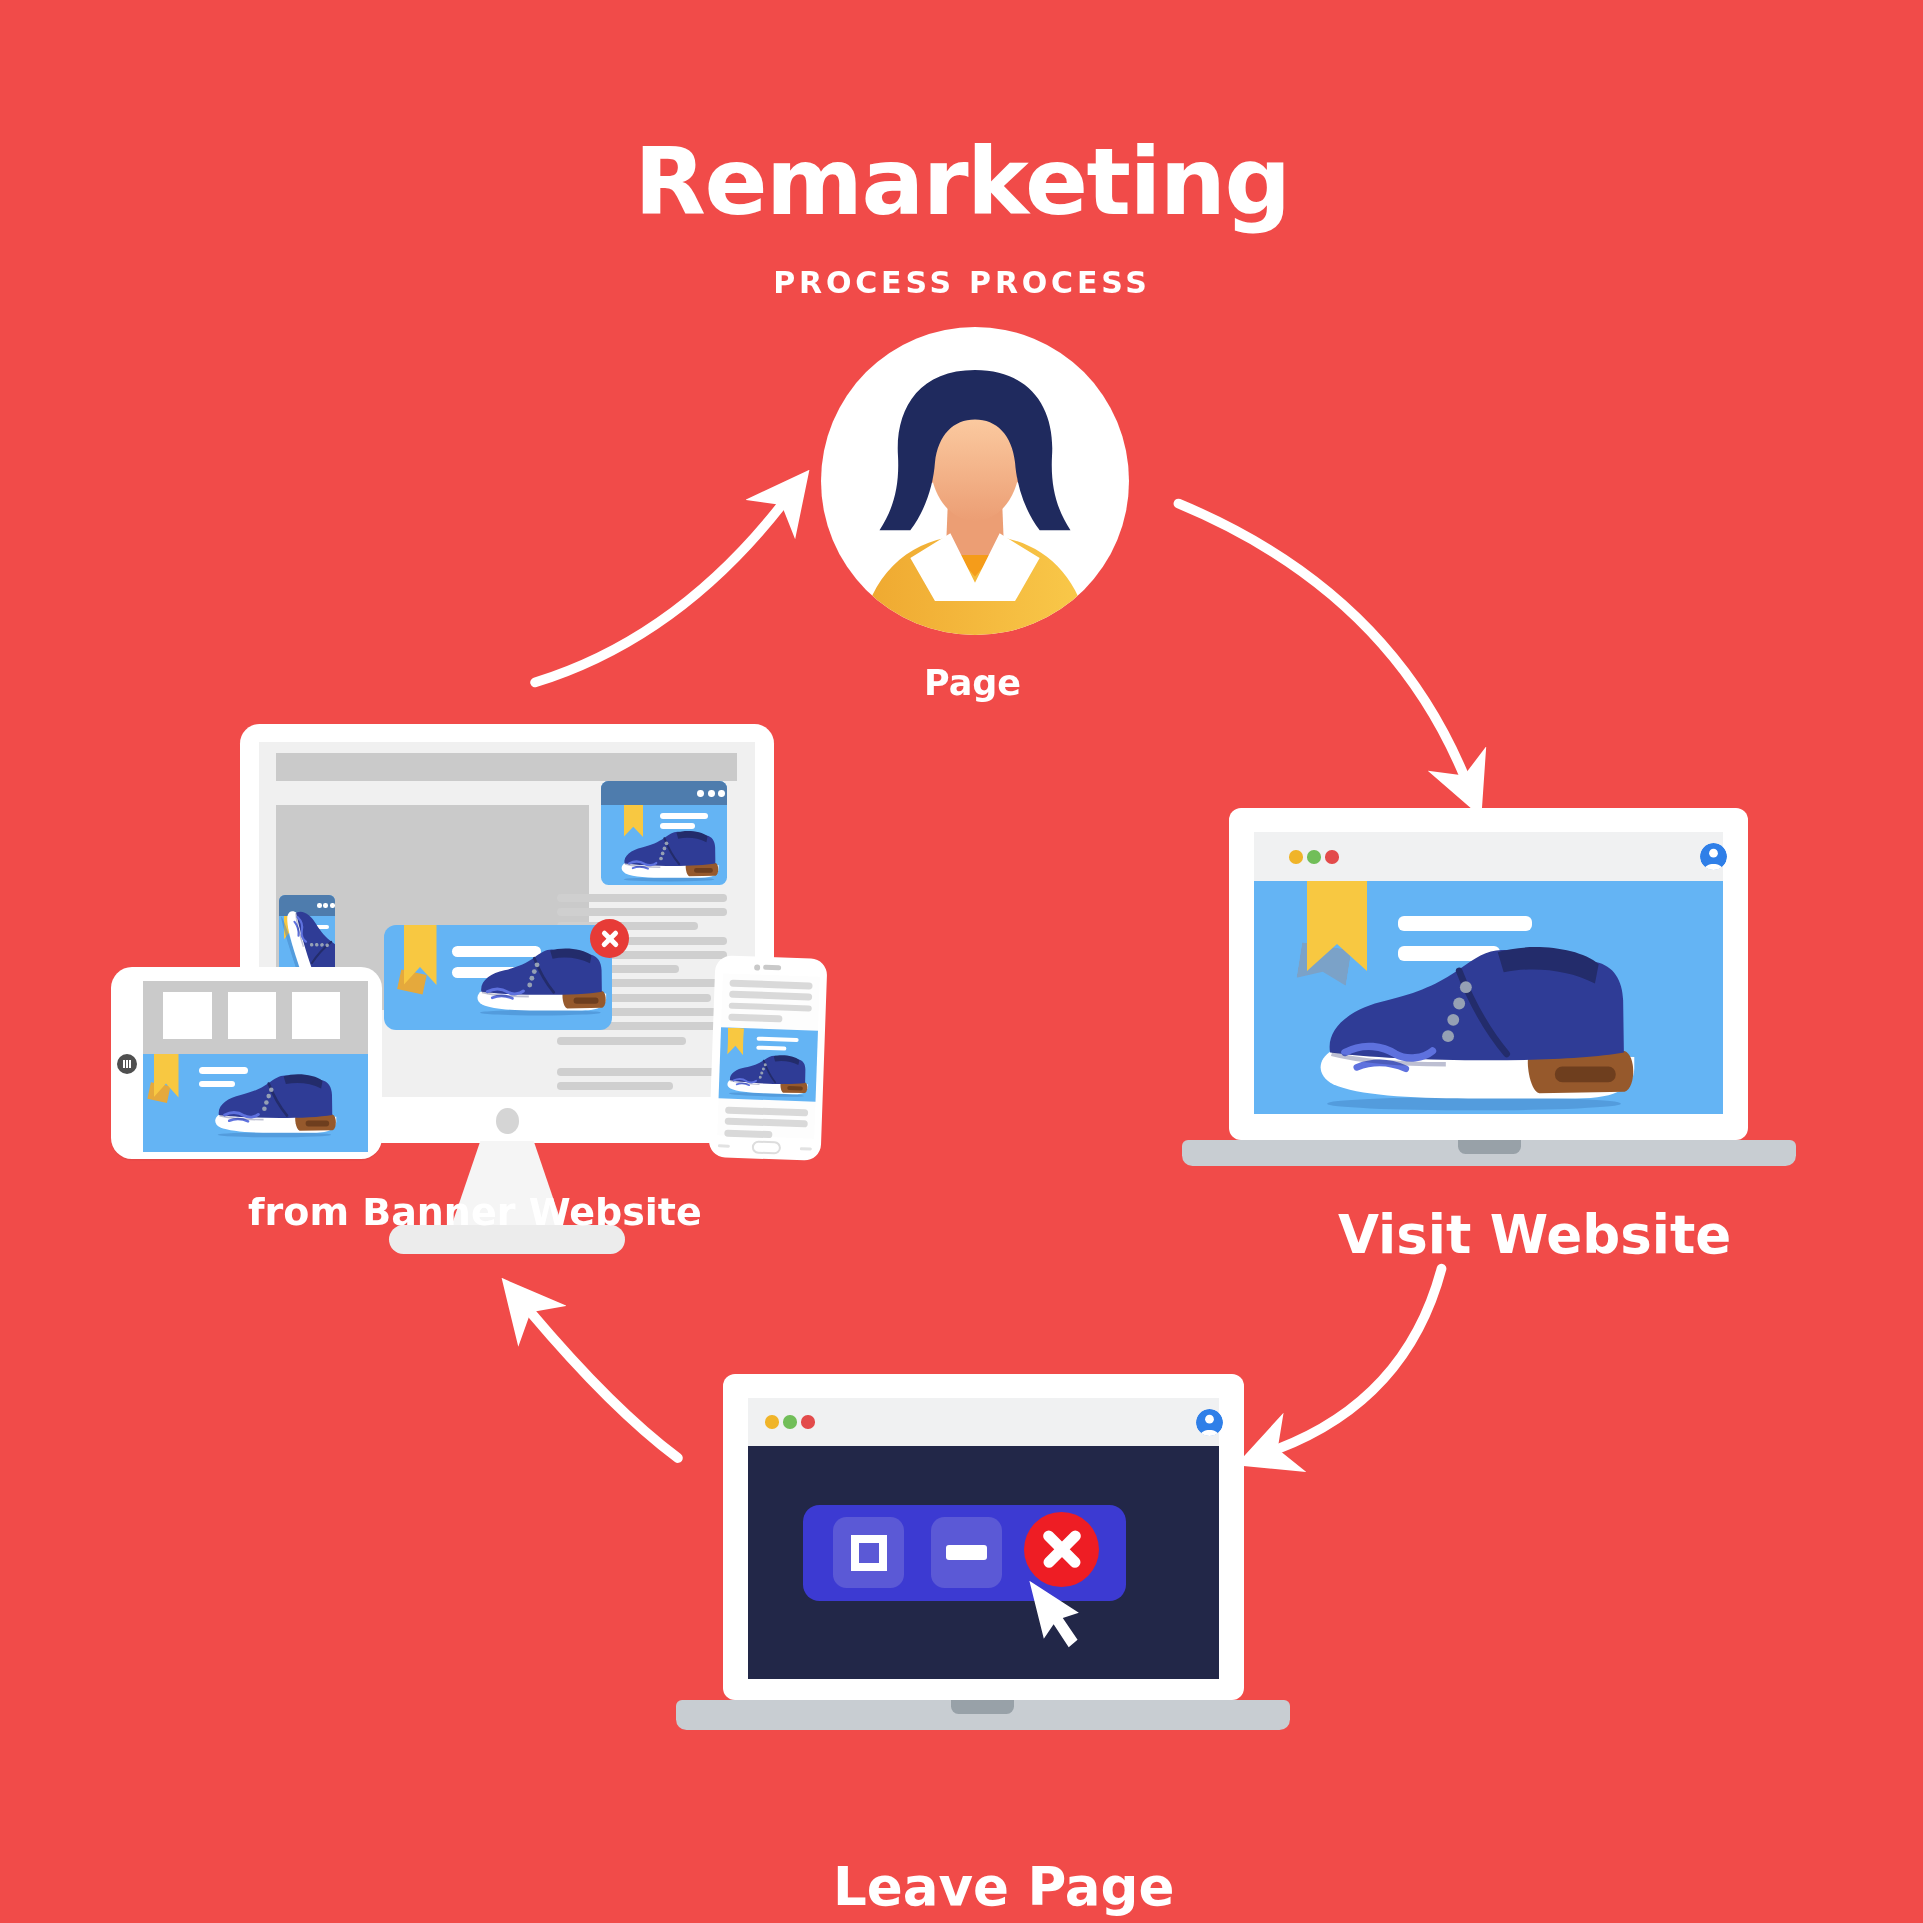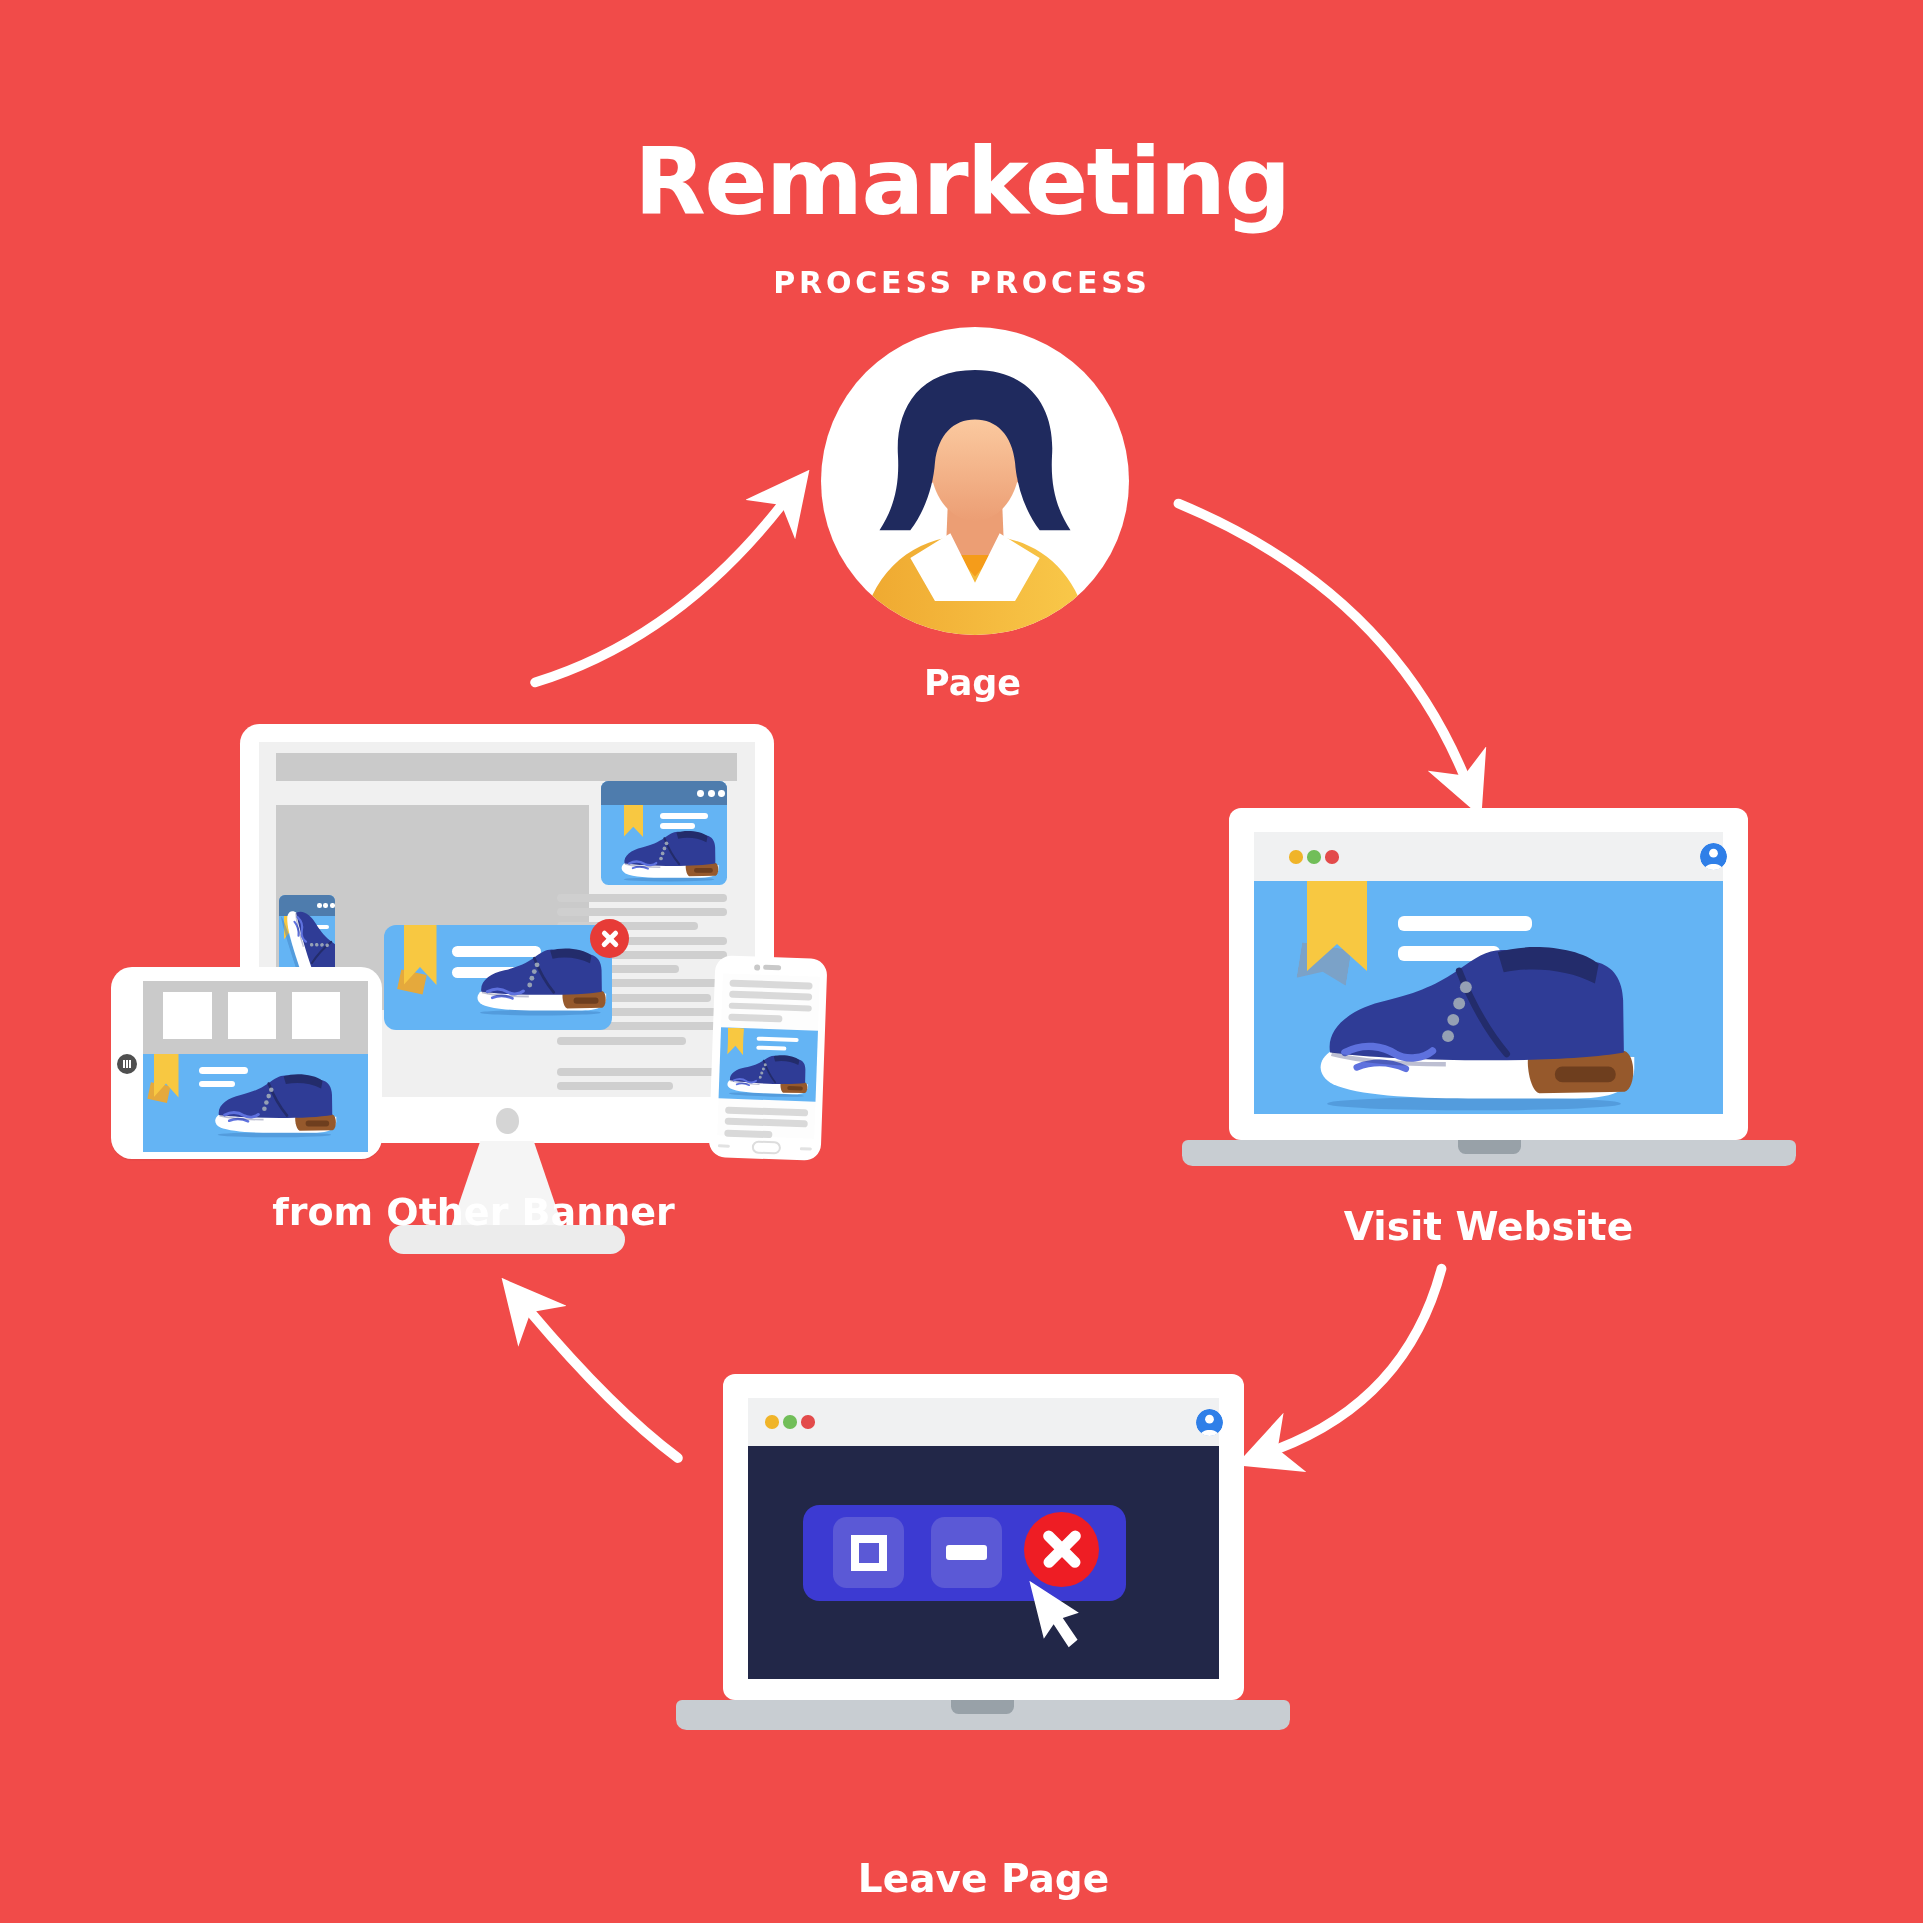--- a/index.html
+++ b/index.html
@@ -7,21 +7,21 @@
        font-family:"DejaVu Sans","Liberation Sans",sans-serif;}
   #canvas{position:relative;width:1924px;height:1924px;background:#F14B49;}
   .abs{position:absolute;}
   .txt{color:#fff;font-weight:bold;text-align:center;white-space:nowrap;}
 
   
   .title{left:0;right:0;top:128px;font-size:93px;letter-spacing:-1.5px;}
   .subtitle{left:0;right:0;top:265px;font-size:30px;letter-spacing:3.8px;}
 
   
-  .node-label{font-size:39px;}
+  .node-label{font-size:53px;}
   .label-user{left:822px;width:301px;top:663px;font-size:35px;}
   .label-visit{left:1338px;width:301px;top:1204px;}
   .label-leave{left:833px;width:301px;top:1856px;}
   .label-seead{left:248px;width:451px;top:1187px;line-height:50px;font-size:38px;}
 
   
   .user-circle{left:821px;top:327px;width:308px;height:308px;border-radius:50%;
                background:#fff;overflow:hidden;}
 
   
@@ -315,21 +315,21 @@
         <div class="abs gline" style="left:7.5px;top:144px;width:83px;height:6.8px;background:#D9D9D9"></div>
         <div class="abs gline" style="left:7.5px;top:156px;width:48px;height:6.8px;background:#D9D9D9"></div>
       </div>
     </div>
     <div class="abs ph-home"></div>
     <div class="abs ph-dash" style="left:9px"></div>
     <div class="abs ph-dash" style="left:91px"></div>
   </div>
 
   <div class="abs txt node-label label-seead">
-    <div>from Other Banner</div>
+    <div>from Banner Website</div>
   </div>
 
   <div class="abs lap-screen" style="left:723px;top:1374px;width:521px;height:326px">
     <div class="abs chrome" style="left:25px;top:24px;width:471px;height:48px">
       <div class="abs dot y" style="left:17.3px;top:17.3px"></div>
       <div class="abs dot g" style="left:35px;top:17.3px"></div>
       <div class="abs dot r" style="left:53px;top:17.3px"></div>
       <svg class="abs" style="left:448px;top:10.5px;width:27px;height:27px" viewBox="0 0 36 36" width="27" height="27">
           <use href="#bavatar"></use>
         </svg>

